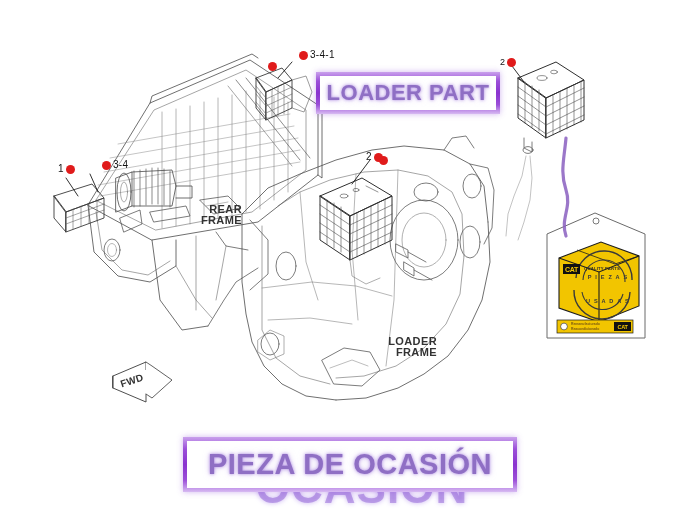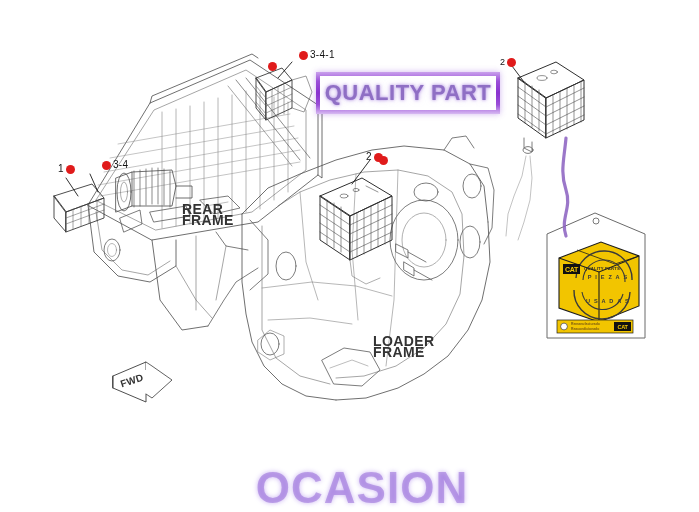--- a/index.html
+++ b/index.html
@@ -14,22 +14,22 @@
   svg.layer{position:absolute;left:0;top:0;width:699px;height:512px;}
 
   
   .callout{position:absolute;display:flex;align-items:center;gap:2px;}
   .cdot{width:9px;height:9px;border-radius:50%;background:#e01b1b;display:block;flex:none;}
   .clabel{font-size:10px;color:#111;font-weight:400;letter-spacing:.3px;white-space:nowrap;line-height:1;}
   .clabel.sup{font-size:9px;}
 
   
   .frametext{
-    position:absolute;font-size:14px;font-weight:700;color:#333;
-    text-align:left;line-height:11px;letter-spacing:.4px;white-space:pre-line;
+    position:absolute;font-size:11px;font-weight:700;color:#333;
+    text-align:right;line-height:11px;letter-spacing:.4px;white-space:pre-line;
   }
 
   
   .fwdlabel{
     position:absolute;font-size:10px;font-weight:700;color:#333;
     letter-spacing:.3px;transform:rotate(-18deg);
   }
 
   
   .banner{
@@ -388,18 +388,23 @@
 FRAME</div>
   <div class="frametext" style="left:373px;top:336px;width:64px;">LOADER
 FRAME</div>
 
   <div class="fwdlabel" style="left:120px;top:375px;">FWD</div>
 
   <div class="watermark">OCASION</div>
 
   <div class="banner" id="banner-top">
     <div class="inner">
-      <span class="txt">QUALITY PART</span>
+      <span class="txt">LOADER PART</span>
     </div>
   </div>
 
+  <div class="banner" id="banner-bottom">
+    <div class="inner">
+      <span class="txt">PIEZA DE OCASIÓN</span>
+    </div>
+  </div>
 
 </div>
 
 </body></html>

